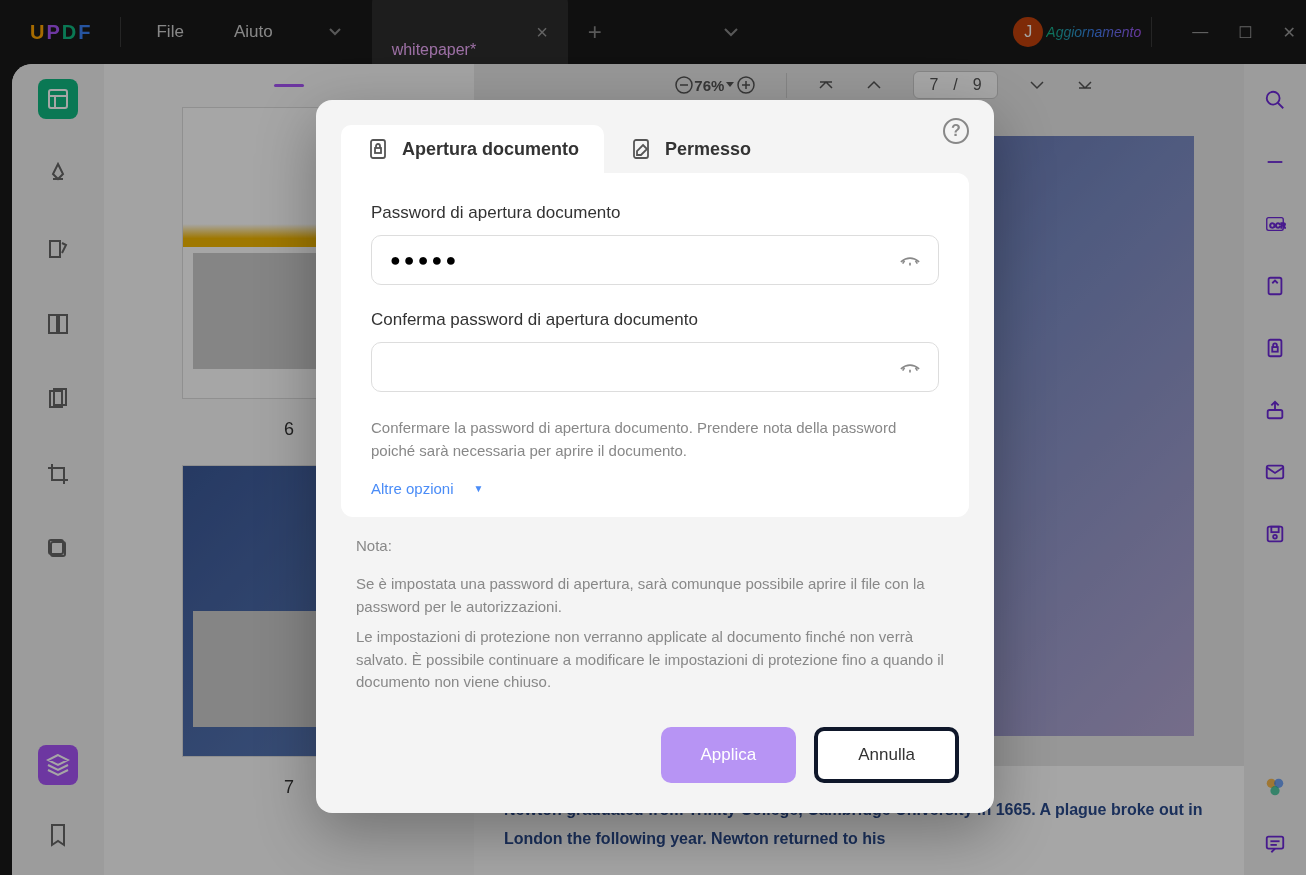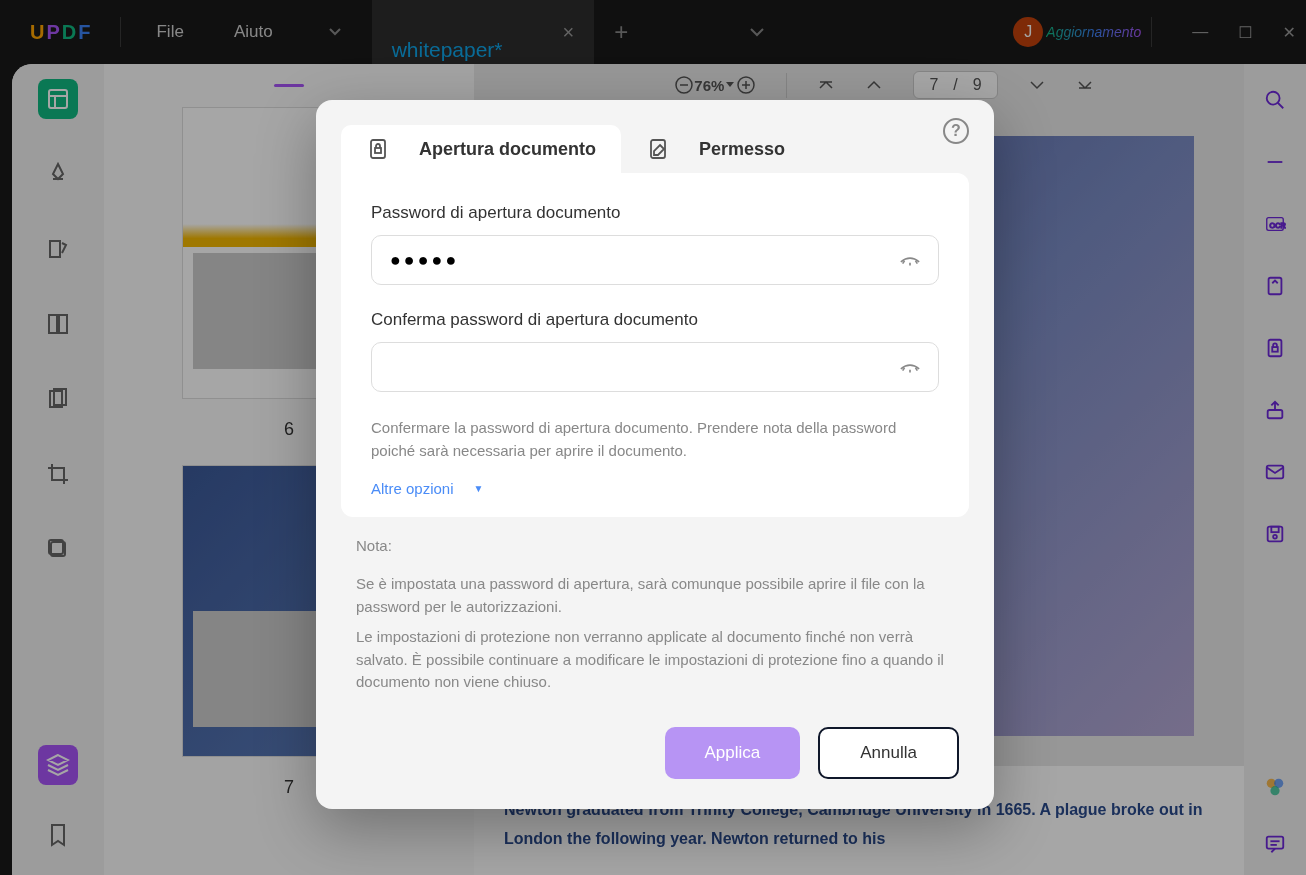--- a/index.html
+++ b/index.html
@@ -9,21 +9,21 @@
 .titlebar { height: 64px; background: #1a1a1a; display: flex; align-items: center; padding: 0 10px; }
 .logo { display: flex; align-items: center; gap: 2px; padding: 0 20px; }
 .logo-u { color: #ffa500; font-weight: bold; font-size: 20px; }
 .logo-p { color: #a855f7; font-weight: bold; font-size: 20px; }
 .logo-d { color: #10b981; font-weight: bold; font-size: 20px; }
 .logo-f { color: #3b82f6; font-weight: bold; font-size: 20px; }
 .titlebar-divider { width: 1px; height: 30px; background: #3a3a3a; margin: 0 10px; }
 .menu-item { color: #d0d0d0; padding: 0 25px; font-size: 17px; cursor: pointer; }
 .tab-area { display: flex; align-items: center; margin-left: 30px; flex: 1; }
 .tab { display: flex; align-items: center; background: #2d2d2d; border-radius: 10px 10px 0 0; padding: 12px 20px; gap: 60px; }
-.tab-title { color: #0ea5e9; font-size: 21px; margin-top: 36px; }
+.tab-title { color: #f0abfc; font-size: 16px; margin-top: 36px; }
 .tab-close { color: #999; font-size: 20px; cursor: pointer; }
 .tab-add { color: #888; font-size: 24px; margin-left: 20px; cursor: pointer; }
 .tab-chevron { color: #888; margin-left: 120px; cursor: pointer; }
 .user-badge { width: 30px; height: 30px; background: #c2410c; border-radius: 50%; color: white; display: flex; align-items: center; justify-content: center; font-size: 16px; margin-left: 30px; }
 .update-label { background: linear-gradient(90deg, #10b981, #3b82f6, #a855f7); -webkit-background-clip: text; background-clip: text; color: transparent; font-size: 14px; margin-left: 3px; font-style: italic; }
 .window-controls { display: flex; gap: 30px; margin-left: 30px; color: #999; }
 .win-btn { cursor: pointer; font-size: 16px; }
 
 
 .main-container { position: absolute; top: 64px; left: 12px; right: 12px; bottom: 0; background: #f0f0f0; border-radius: 20px 20px 0 0; display: flex; overflow: hidden; }
@@ -60,38 +60,38 @@
 .right-btn { width: 32px; height: 32px; display: flex; align-items: flex-end; justify-content: center; cursor: pointer; color: #6d28d9; }
 .right-btn svg { width: 22px; height: 22px; }
 
 
 .overlay { position: absolute; inset: 0; background: rgba(0,0,0,0.35); z-index: 50; }
 
 
 .dialog { position: absolute; top: 100px; left: 316px; width: 678px; background: #f4f4f4; border-radius: 16px; z-index: 100; box-shadow: 0 20px 60px rgba(0,0,0,0.3); padding-bottom: 25px; }
 .dialog-help { position: absolute; top: 18px; right: 25px; width: 26px; height: 26px; border: 2px solid #888; border-radius: 50%; display: flex; align-items: center; justify-content: center; color: #888; cursor: pointer; font-size: 16px; font-weight: bold;}
 .dialog-tabs { display: flex; padding: 25px 25px 0; gap: 0; }
-.dialog-tab { display: flex; align-items: center; gap: 29px; padding: 12px 25px; border-radius: 10px 10px 0 0; cursor: pointer; font-size: 18px; color: #333; font-weight: 600; }
+.dialog-tab { display: flex; align-items: center; gap: 12px; padding: 12px 25px; border-radius: 10px 10px 0 0; cursor: pointer; font-size: 18px; color: #333; font-weight: 600; }
 .dialog-tab.active { background: white; }
 .tab-icon { width: 24px; height: 24px; }
 .dialog-body { background: white; margin: 0 25px; border-radius: 0 12px 12px 12px; padding: 30px 30px 20px; }
 .field-label { font-size: 17px; color: #333; margin-bottom: 12px; }
 .input-wrap { position: relative; margin-bottom: 25px; }
 .password-input { width: 100%; height: 50px; border: 1px solid #ddd; border-radius: 10px; padding: 0 50px 0 18px; font-size: 18px; letter-spacing: 3px; }
 .eye-icon { position: absolute; right: 18px; top: 50%; transform: translateY(-50%); cursor: pointer; color: #888; }
 .help-text { font-size: 15px; color: #888; line-height: 1.5; margin-bottom: 18px; }
 .more-options { color: #4a8cf7; font-size: 15px; cursor: pointer; display: flex; align-items: center; gap: 20px; }
 .more-options .tri { color: #4a8cf7; font-size: 10px; }
 .dialog-note { padding: 20px 40px 0; }
 .note-title { color: #888; font-size: 15px; margin-bottom: 19px; }
 .note-text { color: #888; font-size: 15px; line-height: 1.5; margin-bottom: 8px; }
 .dialog-buttons { display: flex; justify-content: flex-end; gap: 18px; padding: 25px 35px 5px; }
 .btn { padding: 14px 40px; border-radius: 10px; font-size: 17px; cursor: pointer; border: none; }
 .btn-primary { background: #b794f4; color: white; }
-.btn-secondary { background: white; color: #333; border: 2px solid #0f172a; }
+.btn-secondary { background: white; color: #333; border: 4px solid #0f172a; }
 </style>
 </head>
 <body>
 
 <div class="titlebar">
   <div class="logo">
     <span class="logo-u">U</span>
     <span class="logo-p">P</span>
     <span class="logo-d">D</span>
     <span class="logo-f">F</span>

